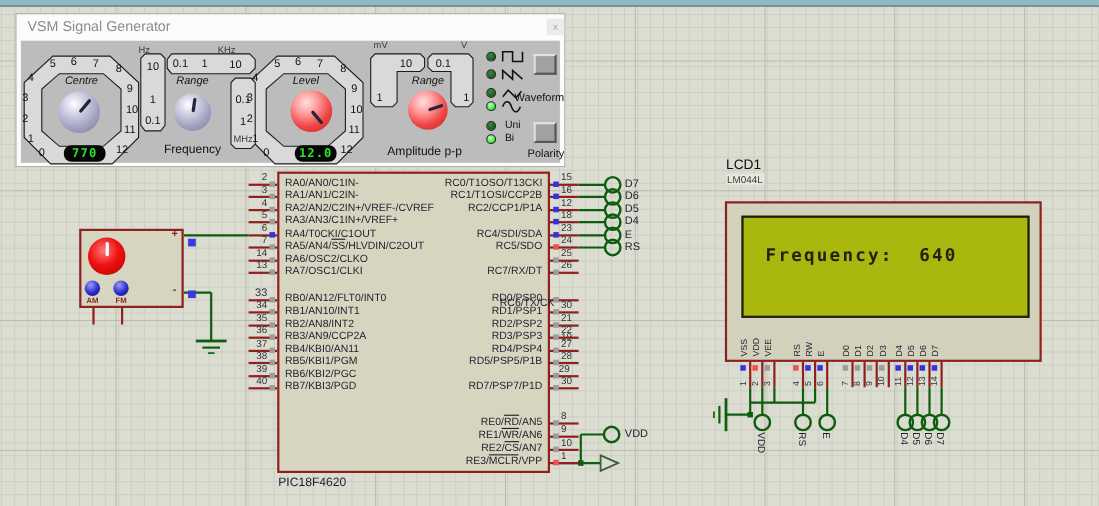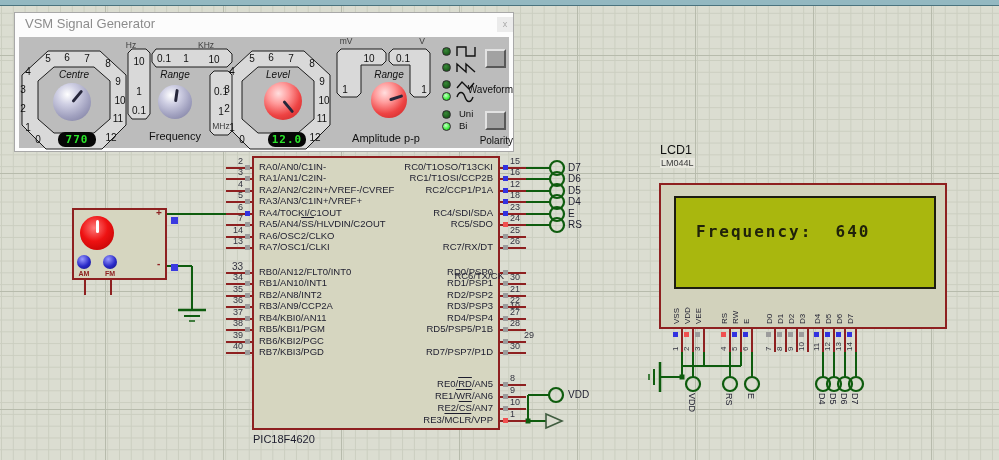--- a/index.html
+++ b/index.html
@@ -356,21 +356,21 @@
     <div style="position: absolute; left: 500px; top: 318px; width: 26px; height: 2px; background: rgb(142, 32, 32);"></div>
     <div style="position: absolute; left: 503px; top: 316px; width: 5px; height: 5px; background: rgb(156, 156, 156);"></div>
     <div style="position: absolute; left: 510px; top: 307px; width: 38px; font-size: 9px; color: rgb(51, 51, 63); text-align: left;">27</div>
     <div style="position: absolute; left: 300px; width: 193px; text-align: right; top: 312px; font-size: 9.5px; color: rgb(29, 29, 46); white-space: nowrap;">RD4/PSP4</div>
     <div style="position: absolute; left: 500px; top: 329px; width: 26px; height: 2px; background: rgb(142, 32, 32);"></div>
     <div style="position: absolute; left: 503px; top: 327px; width: 5px; height: 5px; background: rgb(156, 156, 156);"></div>
     <div style="position: absolute; left: 510px; top: 318px; width: 38px; font-size: 9px; color: rgb(51, 51, 63); text-align: left;">28</div>
     <div style="position: absolute; left: 300px; width: 193px; text-align: right; top: 323px; font-size: 9.5px; color: rgb(29, 29, 46); white-space: nowrap;">RD5/PSP5/P1B</div>
     <div style="position: absolute; left: 500px; top: 341px; width: 26px; height: 2px; background: rgb(142, 32, 32);"></div>
     <div style="position: absolute; left: 503px; top: 339px; width: 5px; height: 5px; background: rgb(156, 156, 156);"></div>
-    <div style="position: absolute; left: 524px; top: 330px; width: 38px; font-size: 9px; color: rgb(51, 51, 63); text-align: left;">29</div>
+    <div style="position: absolute; left: 508px; top: 330px; width: 38px; font-size: 9px; color: rgb(51, 51, 63); text-align: left;">29</div>
     <div style="position: absolute; left: 500px; top: 352px; width: 26px; height: 2px; background: rgb(142, 32, 32);"></div>
     <div style="position: absolute; left: 503px; top: 350px; width: 5px; height: 5px; background: rgb(156, 156, 156);"></div>
     <div style="position: absolute; left: 510px; top: 341px; width: 38px; font-size: 9px; color: rgb(51, 51, 63); text-align: left;">30</div>
     <div style="position: absolute; left: 300px; width: 193px; text-align: right; top: 346px; font-size: 9.5px; color: rgb(29, 29, 46); white-space: nowrap;">RD7/PSP7/P1D</div>
     <div style="position: absolute; left: 500px; top: 384px; width: 26px; height: 2px; background: rgb(142, 32, 32);"></div>
     <div style="position: absolute; left: 503px; top: 382px; width: 5px; height: 5px; background: rgb(156, 156, 156);"></div>
     <div style="position: absolute; left: 510px; top: 373px; width: 38px; font-size: 9px; color: rgb(51, 51, 63); text-align: left;">8</div>
     <div style="position: absolute; left: 300px; width: 193px; text-align: right; top: 378px; font-size: 9.5px; color: rgb(29, 29, 46); white-space: nowrap;">RE0/<span style="text-decoration: overline;">RD</span>/AN5</div>
     <div style="position: absolute; left: 500px; top: 396px; width: 26px; height: 2px; background: rgb(142, 32, 32);"></div>
     <div style="position: absolute; left: 503px; top: 394px; width: 5px; height: 5px; background: rgb(156, 156, 156);"></div>

